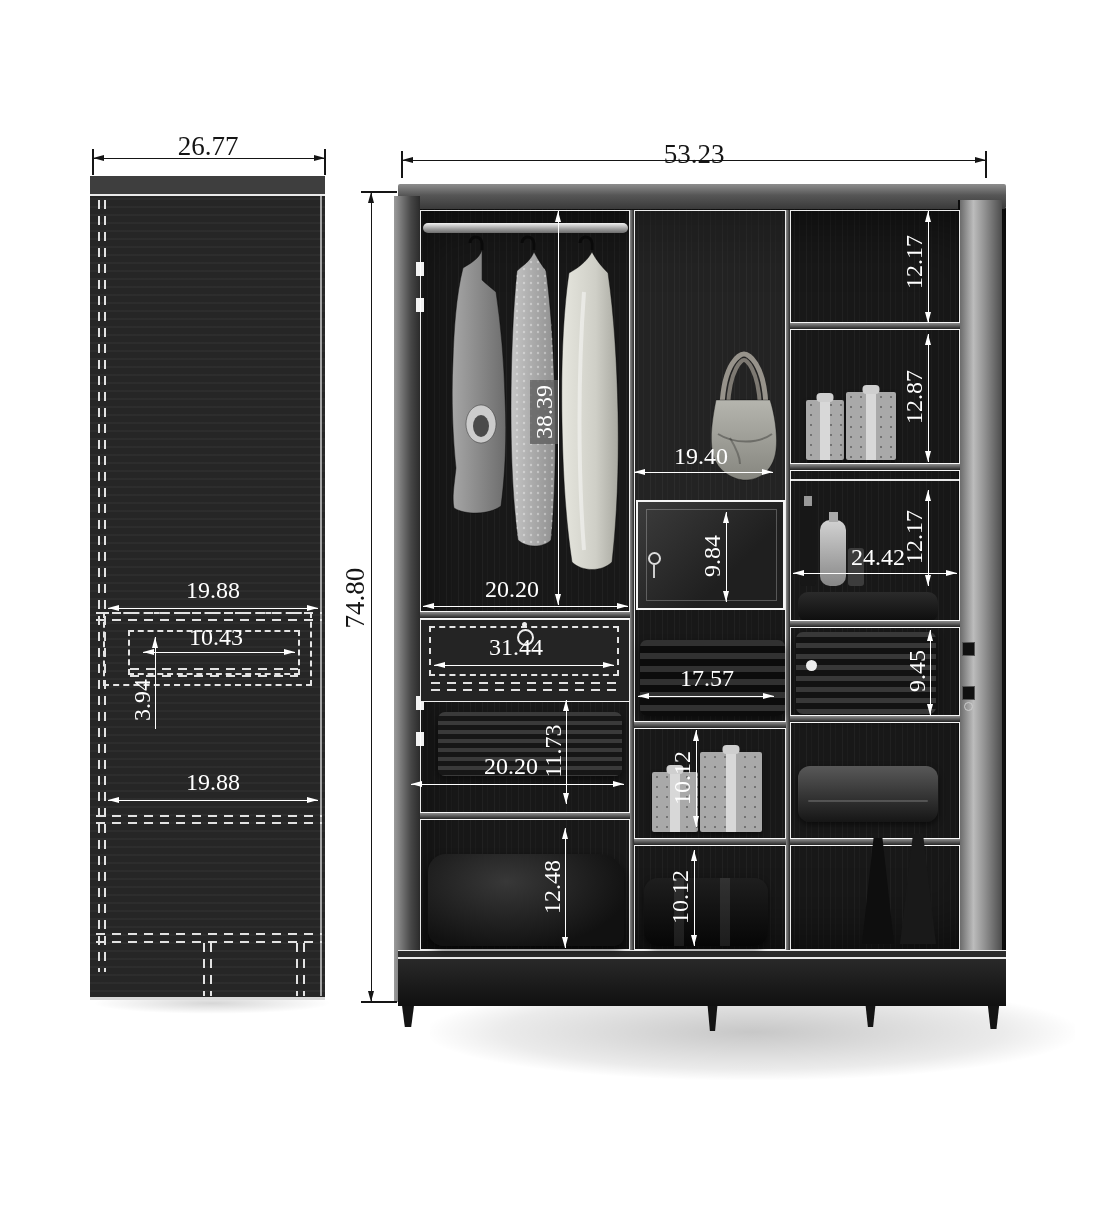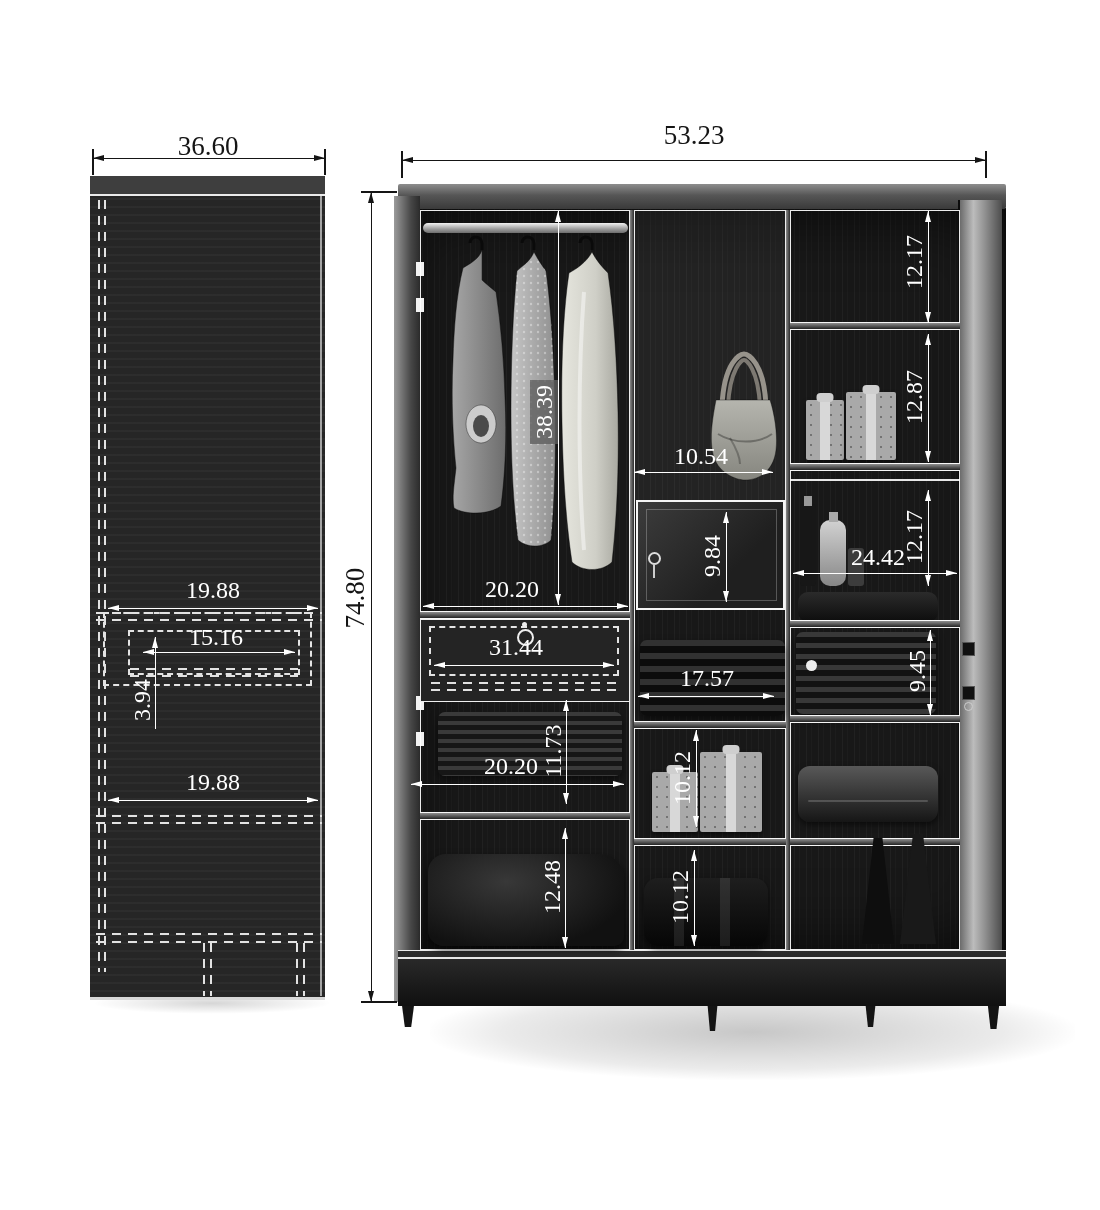--- a/index.html
+++ b/index.html
@@ -37,21 +37,21 @@
   .leg{position:absolute;z-index:6;background:#141414;clip-path:polygon(12% 0,88% 0,70% 100%,30% 100%)}
 </style>
 </head>
 <body>
 
 <div id="canvas">
 
   <div class="abs" style="left:430px;top:1000px;width:645px;height:80px;z-index:1;background:radial-gradient(ellipse at 50% 40%,rgba(0,0,0,.22),rgba(0,0,0,.08) 55%,transparent 72%)"></div>
   <div class="abs" style="left:92px;top:996px;width:240px;height:18px;z-index:1;background:radial-gradient(ellipse at 50% 40%,rgba(0,0,0,.16),transparent 70%)"></div>
 
-  <span class="dlab big dk" style="left:208px;top:146px">36.60</span>
+  <span class="dlab big dk" style="left:208px;top:146px">26.77</span>
   <div class="dim h dk" style="left:93px;top:158px;width:232px"></div>
   <div class="tick" style="left:92px;top:149px;width:1.6px;height:26px"></div>
   <div class="tick" style="left:324px;top:149px;width:1.6px;height:26px"></div>
 
   <div class="abs" style="left:90px;top:176px;width:235px;height:824px;z-index:5;background-color:#262626;background-image:repeating-linear-gradient(0deg,rgba(255,255,255,.03) 0 2px,transparent 2px 8px)">
     <div class="abs" style="left:0;top:0;width:235px;height:18px;background:#3e3e3e;border-bottom:2px solid #ececec"></div>
     <div class="abs" style="right:3px;top:20px;width:2px;height:800px;background:rgba(230,230,230,.65)"></div>
     <div class="dashv" style="left:8px;top:24px;height:772px"></div>
     <div class="dashv" style="left:14px;top:24px;height:772px"></div>
     <div class="dashh" style="left:6px;top:436px;width:226px"></div>
@@ -67,30 +67,30 @@
     <div class="dashv" style="left:113px;top:767px;height:53px"></div>
     <div class="dashv" style="left:120px;top:767px;height:53px"></div>
     <div class="dashv" style="left:206px;top:767px;height:53px"></div>
     <div class="dashv" style="left:213px;top:767px;height:53px"></div>
     <div class="abs" style="left:0;bottom:0;width:235px;height:3px;background:#d9d9d9"></div>
   </div>
 
   <span class="dlab wt" style="left:213px;top:590px">19.88</span>
   <div class="dim h wt" style="left:108px;top:608px;width:210px"></div>
 
-  <span class="dlab wt" style="left:216px;top:637px">15.16</span>
+  <span class="dlab wt" style="left:216px;top:637px">10.43</span>
   <div class="dim h wt" style="left:143px;top:652px;width:152px"></div>
 
   <div class="dim v wt noend" style="left:155px;top:637px;height:92px"></div>
   <span class="dlab rot wt" style="left:142px;top:700px">3.94</span>
 
   <span class="dlab wt" style="left:213px;top:782px">19.88</span>
   <div class="dim h wt" style="left:108px;top:800px;width:210px"></div>
 
-  <span class="dlab big dk" style="left:694px;top:135px">53.23</span>
+  <span class="dlab big dk" style="left:694px;top:154px">53.23</span>
   <div class="dim h dk" style="left:402px;top:160px;width:584px"></div>
   <div class="tick" style="left:401px;top:151px;width:1.6px;height:27px"></div>
   <div class="tick" style="left:985px;top:151px;width:1.6px;height:27px"></div>
 
   <span class="dlab rot big dk" style="left:355px;top:598px">74.80</span>
   <div class="dim v dk" style="left:371px;top:192px;height:810px"></div>
   <div class="tick" style="left:361px;top:191px;width:36px;height:1.6px"></div>
   <div class="tick" style="left:361px;top:1001px;width:36px;height:1.6px"></div>
 
   <div class="abs" style="left:398px;top:184px;width:608px;height:25px;z-index:6;background:linear-gradient(180deg,#8d8d8d,#565656 45%,#3a3a3a);border-radius:2px"></div>
@@ -218,21 +218,21 @@
     <div class="bow"></div>
   </div>
 
   <div class="shelfbar" style="left:634px;top:838px;width:152px;height:8px"></div>
 
   <div class="abs" style="left:644px;top:878px;width:124px;height:68px;z-index:9;background:linear-gradient(180deg,#1e1e1e,#060606);border-radius:14px;box-shadow:0 3px 6px rgba(0,0,0,.6)">
     <div class="abs" style="left:30px;top:0;width:10px;height:68px;background:rgba(255,255,255,.09)"></div>
     <div class="abs" style="left:76px;top:0;width:10px;height:68px;background:rgba(255,255,255,.09)"></div>
   </div>
 
-  <span class="dlab wt" style="left:701px;top:456px">10.54</span>
+  <span class="dlab wt" style="left:701px;top:456px">19.40</span>
   <div class="dim h wt" style="left:634px;top:472px;width:139px"></div>
 
   <div class="dim v wt" style="left:726px;top:512px;height:90px"></div>
   <span class="dlab rot wt" style="left:712px;top:556px">9.84</span>
 
   <span class="dlab wt" style="left:707px;top:678px">17.57</span>
   <div class="dim h wt" style="left:638px;top:696px;width:136px"></div>
 
   <div class="dim v wt" style="left:696px;top:730px;height:97px"></div>
   <span class="dlab rot wt" style="left:682px;top:778px">10.12</span>

